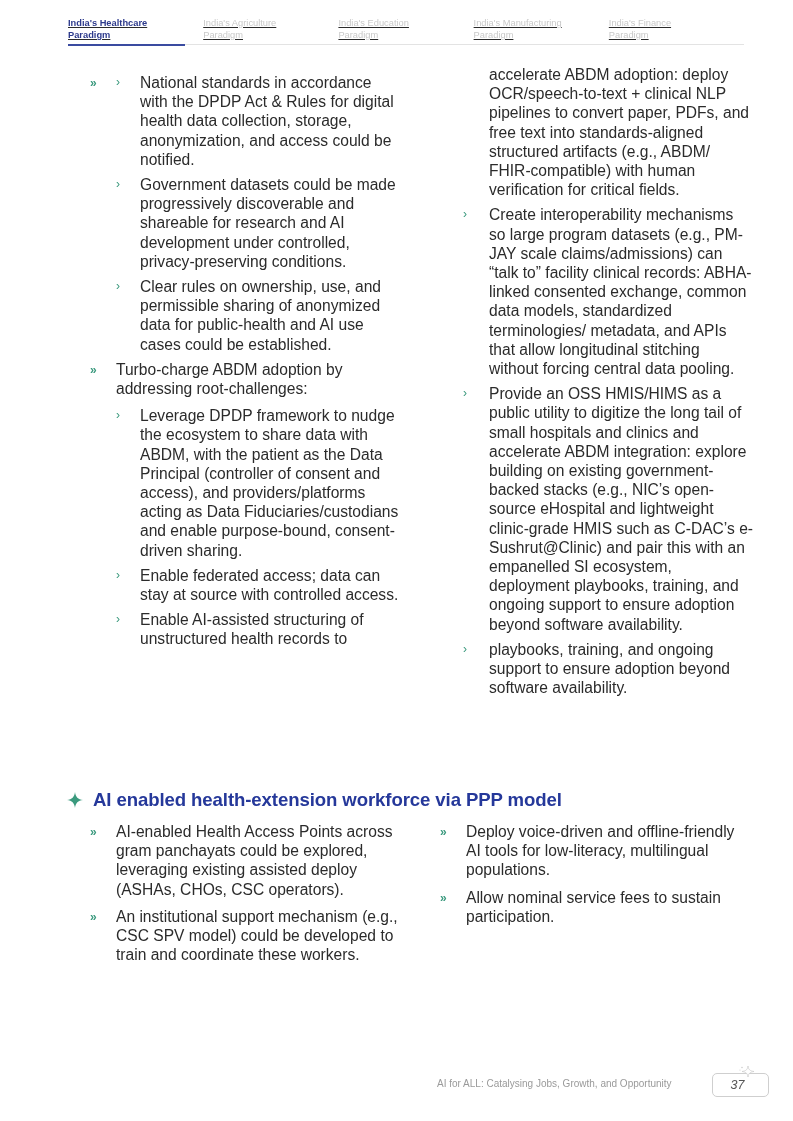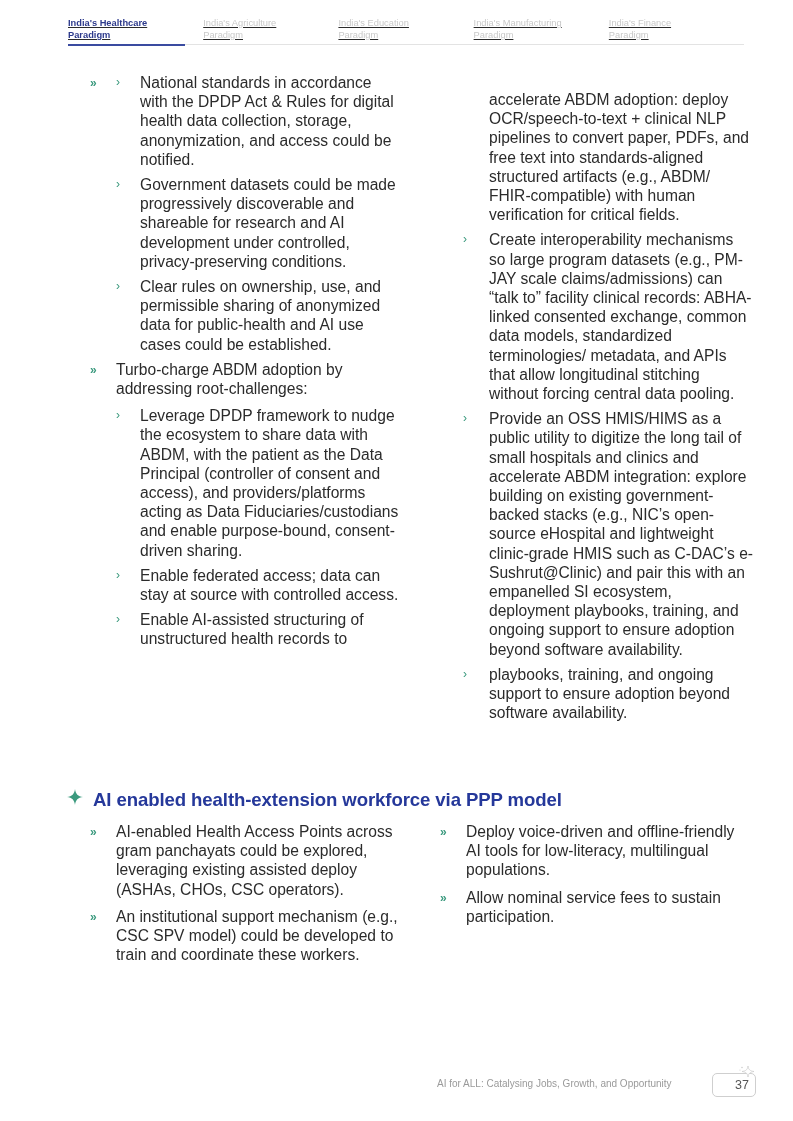--- a/index.html
+++ b/index.html
@@ -13,32 +13,32 @@
     .tab span { display: block; }
 
     .col { position: absolute; font-size: 15.6px; line-height: 19.2px; }
     .col-left { left: 90px; top: 65px; width: 310px; }
     .col-right { left: 463px; top: 65px; width: 290px; }
 
     .l1 { position: relative; padding-left: 26px; margin-bottom: 6px; }
     .l1 > .mark { position: absolute; left: 0; top: 1px; color: #3b9a7e; font-size: 12px; font-weight: bold; }
     .l2 { position: relative; padding-left: 24px; margin-top: 6px; }
     .l2 > .mark { position: absolute; left: 0; top: 0; color: #3b9a7e; font-size: 12px; }
-    .l2-cont { padding-left: 26px; margin-top: 25px; }
+    .l2-cont { padding-left: 26px; }
     .txt { display: block; }
 
-    .heading { position: absolute; left: 67px; top: 789px; display: flex; align-items: flex-start; }
+    .heading { position: absolute; left: 67px; top: 789px; display: flex; align-items: center; }
     .heading .star { width: 16px; height: 16px; margin-right: 10px; }
     .heading .title { font-size: 18.6px; font-weight: bold; color: #25389a; letter-spacing: -0.1px; }
 
     .col-b-left { left: 90px; top: 822px; width: 310px; }
     .col-b-right { left: 440px; top: 822px; width: 310px; }
 
     .footer { position: absolute; left: 437px; top: 1078px; font-size: 10px; color: #9a9a9a; }
-    .pagebox { position: absolute; left: 712px; top: 1073px; width: 44px; height: 24px; border: 1px solid #cfcfcf; border-radius: 5px; font-size: 12.5px; color: #555; text-align: right; padding-right: 6px; line-height: 22px; }
+    .pagebox { position: absolute; left: 712px; top: 1073px; width: 57px; height: 24px; border: 1px solid #cfcfcf; border-radius: 5px; font-size: 12.5px; color: #555; text-align: center; padding-right: 6px; line-height: 22px; font-style: italic; }
     .sparkle { position: absolute; left: 737px; top: 1065px; width: 18px; height: 16px; }
   </style>
 </head>
 <body>
 
 <div class="tabs">
   <div class="tab active">
     <span>India's Healthcare</span>
     <span>Paradigm</span>
   </div>

